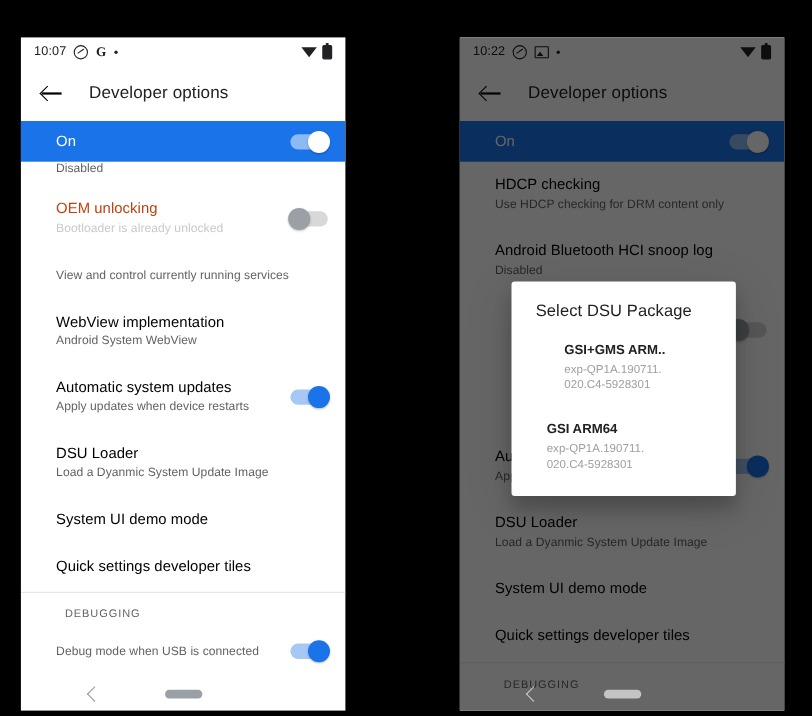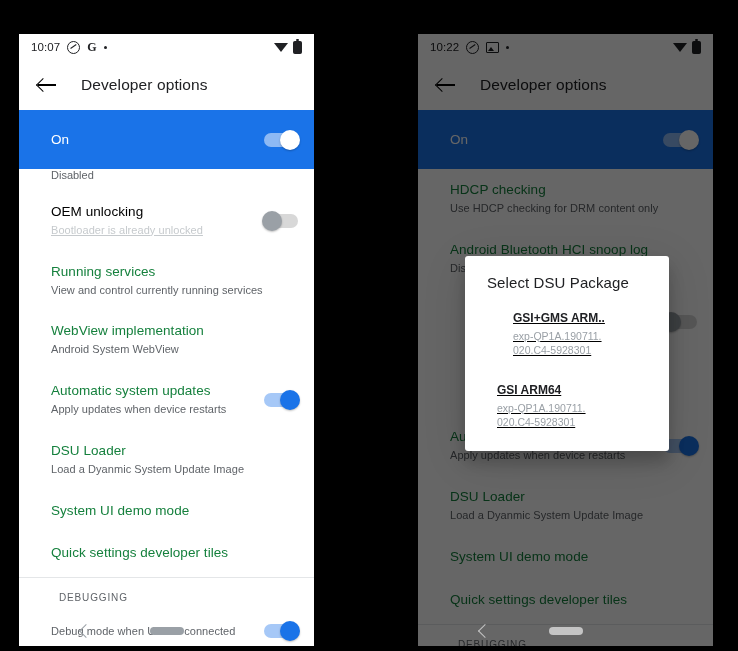--- a/index.html
+++ b/index.html
@@ -65,21 +65,21 @@
   }
   .back-arrow::after{
     content:"";position:absolute;left:3px;top:7px;width:9px;height:9px;
     border-left:1.6px solid currentColor;border-bottom:1.6px solid currentColor;
     transform:rotate(45deg);
   }
   .appbar-title{margin-left:22px;font-size:15.5px;color:#202124;letter-spacing:.1px;}
 
   
   .master{
-    height:59px;display:flex;align-items:center;padding:0 16px 0 32px;
+    height:37px;display:flex;align-items:center;padding:0 16px 0 32px;
     box-sizing:border-box;color:#fff;
   }
   .master .label{font-size:13.5px;}
   .master .sw{margin-left:auto;}
 
   
   .sw{position:relative;width:34px;height:14px;border-radius:7px;flex:0 0 auto;}
   .sw .knob{
     position:absolute;top:-3px;width:20px;height:20px;border-radius:50%;
     box-shadow:0 1px 2px rgba(0,0,0,.25);
@@ -92,24 +92,24 @@
   .sw.on-blue .knob{background:#1a73e8;}
   .sw.dis{background:#d8d8d8;}
   .sw.dis .knob{background:#9aa0a6;}
 
   
   .list{position:relative;}
   .row{
     padding:13px 16px 13px 32px;box-sizing:border-box;display:flex;align-items:center;
   }
   .row .texts{min-width:0;flex:1 1 auto;}
-  .title{font-size:13.5px;color:#15803d;line-height:1.25;letter-spacing:.05px;}
+  .title{font-size:13.5px;color:#000000;line-height:1.25;letter-spacing:.05px;}
   .subtitle{font-size:11px;color:#5f6368;line-height:1.35;margin-top:2px;letter-spacing:.05px;}
-  .row.dim .title{color:#000000;}
-  .row.dim .subtitle{color:#c6cacd;text-decoration:underline;}
+  .row.dim .title{color:#c2410c;}
+  .row.dim .subtitle{color:#c6cacd;}
   .row .sw{margin-left:12px;}
   .section-header{
     padding:14px 16px 6px 40px;font-size:10px;letter-spacing:.85px;
     color:#5f6368;text-transform:uppercase;
   }
   .divider{height:1px;background:#e4e6e8;margin:2px 0 0 0;}
   .orphan-sub{padding:0 16px 10px 32px;font-size:11px;color:#5f6368;}
 
   
   .navbar{
@@ -129,21 +129,21 @@
   .scrim{position:absolute;inset:0;background:rgba(0,0,0,.60);}
   .dialog{
     position:absolute;left:47px;top:222px;width:204px;
     background:#fff;border-radius:3px;
     box-shadow:0 11px 15px rgba(0,0,0,.20),0 9px 46px rgba(0,0,0,.12);
     padding:18px 0 16px 0;box-sizing:border-box;
   }
   .dialog-title{
     font-size:15px;color:#202124;padding:0 10px 14px 22px;letter-spacing:.1px;
   }
-  .dlg-item{padding:6px 20px 6px 48px;box-sizing:border-box;text-decoration:underline;}
+  .dlg-item{padding:6px 20px 6px 48px;box-sizing:border-box;}
   .dlg-item + .dlg-item{margin-top:14px;padding-left:32px;}
   .dlg-name{font-size:12px;font-weight:bold;color:#202124;line-height:1.3;}
   .dlg-desc{font-size:10.5px;color:#9aa0a6;line-height:1.35;margin-top:2px;}
 </style>
 </head>
 <body>
 
 <div class="phone" id="phone-left">
 
   <div class="statusbar">
@@ -180,21 +180,20 @@
         <div class="title">OEM unlocking</div>
         <div class="subtitle">Bootloader is already unlocked</div>
       </div>
       <span class="sw off dis">
           <span class="knob"></span>
         </span>
     </div>
 
     <div class="row">
       <div class="texts">
-        <div class="title">Running services</div>
         <div class="subtitle">View and control currently running services</div>
       </div>
     </div>
 
     <div class="row">
       <div class="texts">
         <div class="title">WebView implementation</div>
         <div class="subtitle">Android System WebView</div>
       </div>
     </div>

